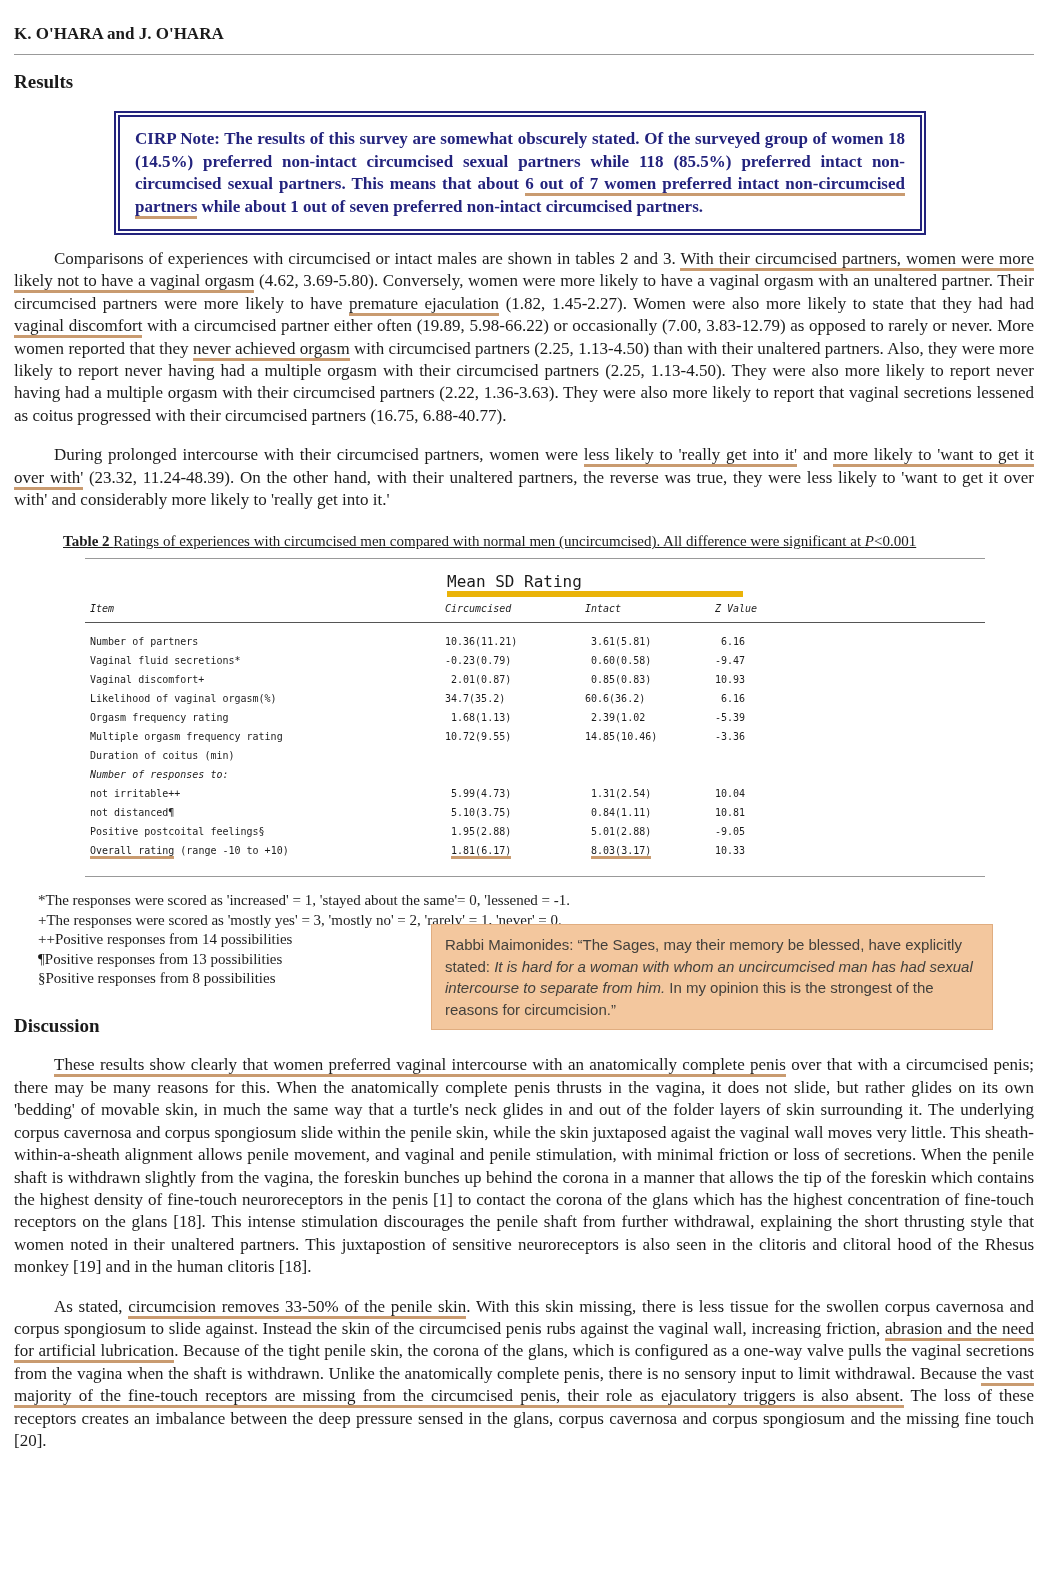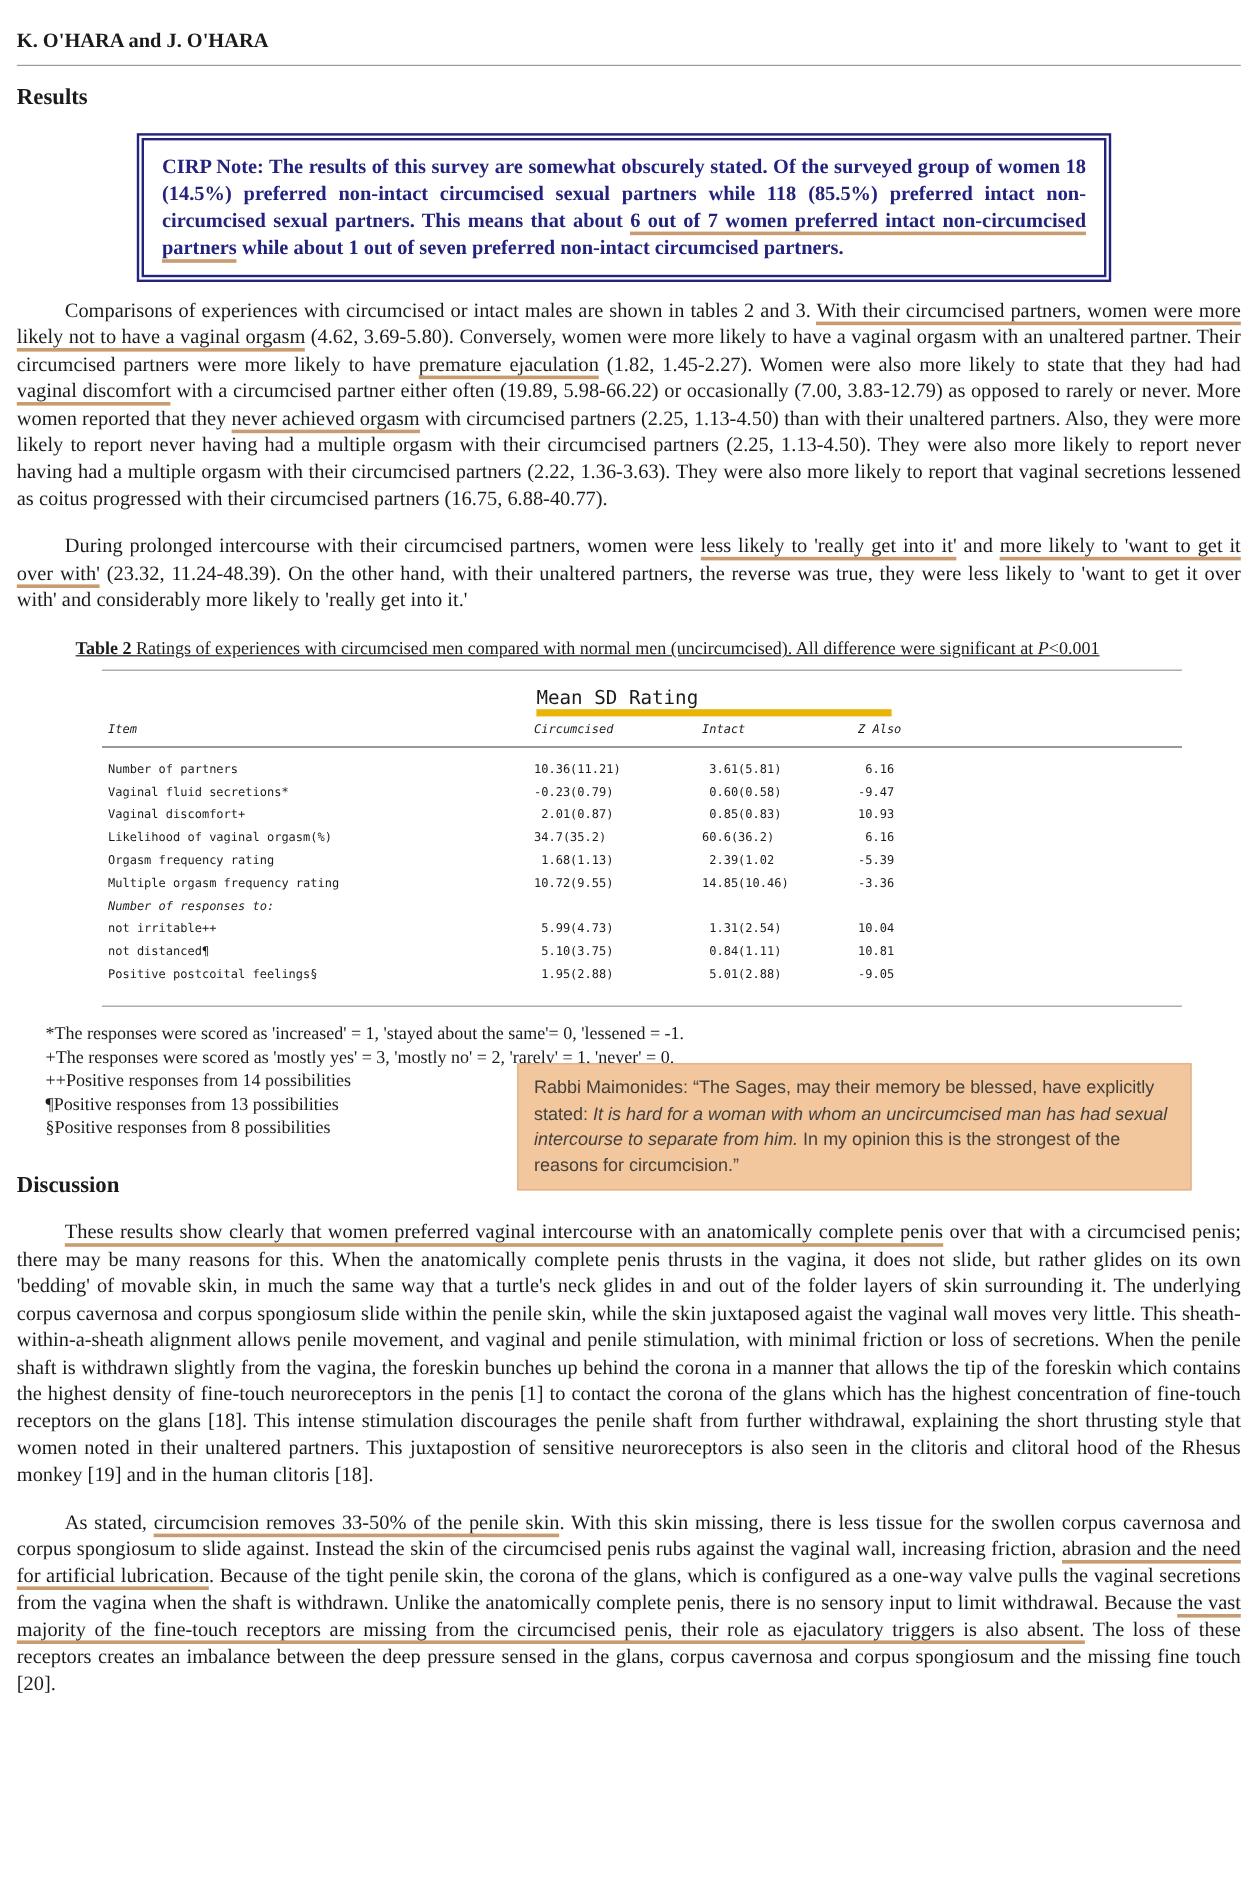--- a/index.html
+++ b/index.html
@@ -59,35 +59,36 @@
   <p class="para"><span>During prolonged intercourse with their circumcised partners, women were </span><span class="hl">less likely to 'really get into it'</span><span> and </span><span class="hl">more likely to 'want to get it over with'</span><span> (23.32, 11.24-48.39). On the other hand, with their unaltered partners, the reverse was true, they were less likely to 'want to get it over with' and considerably more likely to 'really get into it.'</span></p>
 
   <div class="tcaption"><span class="bd">Table 2 </span><span>Ratings of experiences with circumcised men compared with normal men (uncircumcised). All difference were significant at </span><span class="it">P</span><span>&lt;0.001</span></div>
 
   <div class="twrap">
     <div class="group-head">Mean SD Rating</div>
     <div class="trow thead">
       <span>Item</span>
       <span>Circumcised</span>
       <span>Intact</span>
-      <span>Z Also</span>
+      <span>Z Value</span>
     </div>
     <hr class="hrule">
     <div class="tbody">
         <div class="trow"><span><span>Number of partners</span></span><span><span>10.36(11.21)</span></span><span><span> 3.61(5.81)</span></span><span><span> 6.16</span></span></div>
         <div class="trow"><span><span>Vaginal fluid secretions*</span></span><span><span>-0.23(0.79)</span></span><span><span> 0.60(0.58)</span></span><span><span>-9.47</span></span></div>
         <div class="trow"><span><span>Vaginal discomfort+</span></span><span><span> 2.01(0.87)</span></span><span><span> 0.85(0.83)</span></span><span><span>10.93</span></span></div>
         <div class="trow"><span><span>Likelihood of vaginal orgasm(%)</span></span><span><span>34.7(35.2)</span></span><span><span>60.6(36.2)</span></span><span><span> 6.16</span></span></div>
         <div class="trow"><span><span>Orgasm frequency rating</span></span><span><span> 1.68(1.13)</span></span><span><span> 2.39(1.02</span></span><span><span>-5.39</span></span></div>
         <div class="trow"><span><span>Multiple orgasm frequency rating</span></span><span><span>10.72(9.55)</span></span><span><span>14.85(10.46)</span></span><span><span>-3.36</span></span></div>
-        <div class="trow"><span></span><span></span><span></span></div>
+        <div class="trow"><span><span>Duration of coitus (min)</span></span><span></span><span></span><span></span></div>
         <div class="trow"><span><span class="it">Number of responses to:</span></span><span></span><span></span><span></span></div>
         <div class="trow"><span><span>not irritable++</span></span><span><span> 5.99(4.73)</span></span><span><span> 1.31(2.54)</span></span><span><span>10.04</span></span></div>
         <div class="trow"><span><span>not distanced¶</span></span><span><span> 5.10(3.75)</span></span><span><span> 0.84(1.11)</span></span><span><span>10.81</span></span></div>
         <div class="trow"><span><span>Positive postcoital feelings§</span></span><span><span> 1.95(2.88)</span></span><span><span> 5.01(2.88)</span></span><span><span>-9.05</span></span></div>
+        <div class="trow"><span><span class="hl">Overall rating</span><span> (range -10 to +10)</span></span><span><span> </span><span class="hl">1.81(6.17)</span></span><span><span> </span><span class="hl">8.03(3.17)</span></span><span><span>10.33</span></span></div>
       </div>
   </div>
 
   <div class="fnwrap">
     <div class="footnotes">
       <div>*The responses were scored as 'increased' = 1, 'stayed about the same'= 0, 'lessened = -1.</div>
       <div>+The responses were scored as 'mostly yes' = 3, 'mostly no' = 2, 'rarely' = 1, 'never' = 0.</div>
       <div>++Positive responses from 14 possibilities</div>
       <div>¶Positive responses from 13 possibilities</div>
       <div>§Positive responses from 8 possibilities</div>

